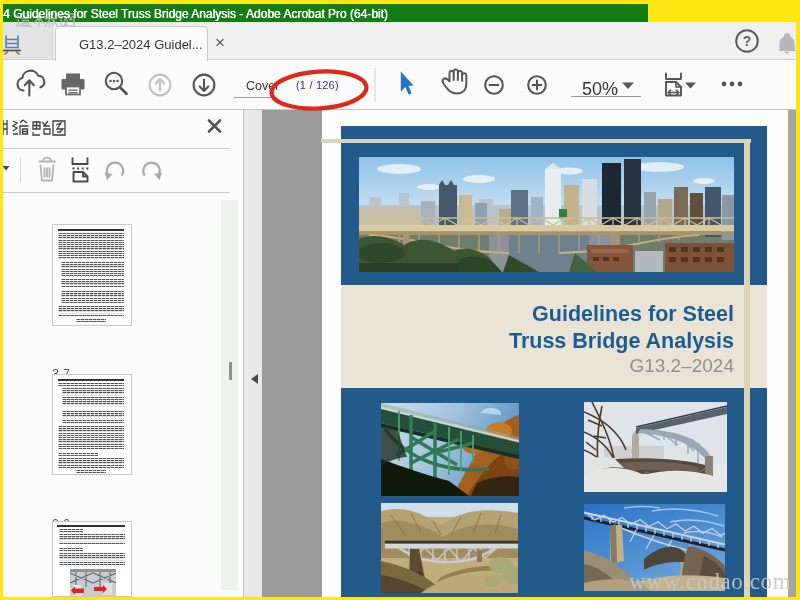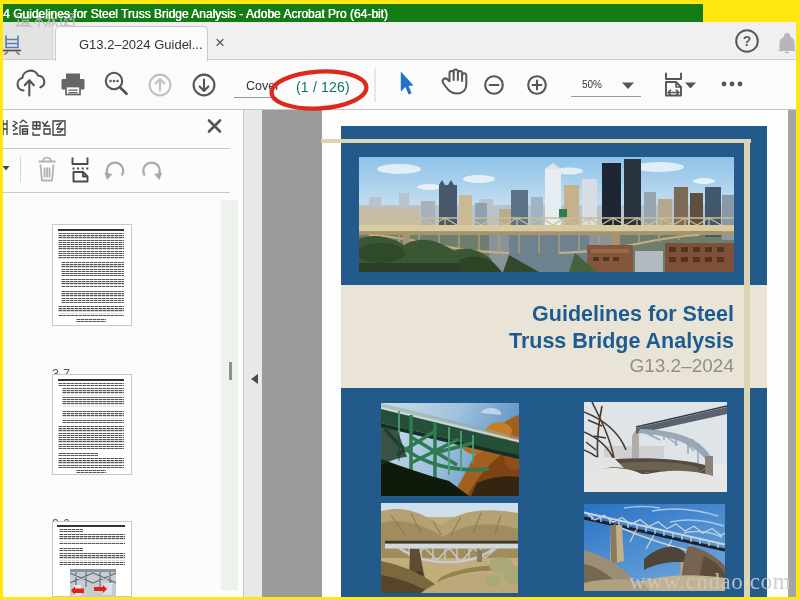--- a/index.html
+++ b/index.html
@@ -1,20 +1,20 @@
 <!DOCTYPE html>
 <html><head>
 <meta charset="utf-8">
 <style>
   html,body{margin:0;padding:0;}
   body{width:800px;height:600px;position:relative;overflow:hidden;
        font-family:"Liberation Sans",sans-serif;background:#ffe712;}
   .abs{position:absolute;}
   
-  #greenbar{left:3px;top:4px;width:700px;height:18px;background:#147c14;}
+  #greenbar{left:3px;top:4px;width:645px;height:18px;background:#147c14;}
   #titletext{left:0px;top:3px;z-index:6;color:#fff;font-size:12px;white-space:nowrap;}
   #tabbar{left:3px;top:22px;width:793px;height:38px;background:#f0f0f0;border-bottom:1px solid #cfcfcf;box-sizing:border-box;}
   #tooltab{left:3px;top:22px;width:50px;height:37px;background:#e3e3e3;border-right:1px solid #d5d5d5;box-sizing:border-box;}
   #doctab{left:55px;top:26px;width:153px;height:35px;z-index:4;background:#fbfbfb;border:1px solid #c9c9c9;border-bottom:none;border-radius:5px 5px 0 0;box-sizing:border-box;}
   #doctab .ttl{position:absolute;left:23px;top:10px;font-size:13px;color:#333;}
   #doctab .x{position:absolute;left:159px;top:6px;font-size:17px;color:#555;}
   #toolbar{left:3px;top:60px;width:793px;height:50px;background:#fbfbfb;border-bottom:1px solid #c6c6c6;box-sizing:border-box;}
   
   #panel{left:3px;top:110px;width:240px;height:487px;background:#fcfcfc;}
   #ptrack{left:221px;top:200px;width:17px;height:390px;background:#edf2ec;}
@@ -143,23 +143,23 @@
 
     <g fill="none" stroke="#575757" stroke-width="2" stroke-linecap="round" stroke-linejoin="round">
       <path d="M440.5,23.5 c-2.6,-3.4 1.2,-6.6 3.8,-4.2 l2.2,2 V13 a2.1,2.1 0 0 1 4.2,0 V11.6 a2.1,2.1 0 0 1 4.2,0 V13 a2.1,2.1 0 0 1 4.2,0 v2.4 a2.1,2.1 0 0 1 4.2,0 V24 c0,6.2 -3.8,9.6 -9.4,9.6 c-5.4,0 -8.6,-2.8 -13.4,-10.1 z"></path>
       <path d="M450.7,14 v6 M454.9,13 v7 M459.1,15 v6"></path>
     </g>
 
     <rect x="371.5" y="8" width="1" height="34" fill="#d2d2d2" stroke="none"></rect>
   </svg>
   <div class="abs" style="left:246px;top:79px;font-size:12.5px;color:#333;z-index:10;">Cover</div>
   <div class="abs" style="left:234px;top:97px;width:43px;height:1px;background:#9a9a9a;z-index:10;"></div>
-  <div class="abs" style="left:296px;top:79px;font-size:14px;color:#0f766e;letter-spacing:0.2px;z-index:10;">(1 / 126)</div>
+  <div class="abs" style="left:296px;top:79px;font-size:11px;color:#4c1d95;letter-spacing:0.2px;z-index:10;">(1 / 126)</div>
   <div class="abs" style="left:571px;top:96px;width:70px;height:1px;background:#9a9a9a;z-index:10;"></div>
-  <div class="abs" style="left:582px;top:79px;font-size:10px;color:#333;z-index:10;">50%</div>
+  <div class="abs" style="left:582px;top:79px;font-size:18px;color:#333;z-index:10;">50%</div>
   <svg class="abs" style="left:266px;top:65px;z-index:12;" width="106" height="47" viewBox="0 0 106 47">
     <ellipse cx="53" cy="25" rx="47.5" ry="18.5" transform="rotate(-3.5 53 25)" fill="none" stroke="#dc291b" stroke-width="4.2"></ellipse>
   </svg>
 
   <svg class="abs" style="left:734px;top:28px;z-index:10;" width="62" height="27" viewBox="0 0 62 27">
     <circle cx="13" cy="13" r="10.8" fill="none" stroke="#5a5a5a" stroke-width="2"></circle>
     <text x="13" y="17.6" font-size="14" font-weight="bold" fill="#5a5a5a" text-anchor="middle" font-family="Liberation Sans">?</text>
     <path d="M45.5,21.5 v-6.2 a7.2,7.2 0 0 1 4.5,-6.6 v-0.7 a3.1,3.1 0 0 1 6.2,0 v0.7 a7.2,7.2 0 0 1 4.5,6.6 v6.2 l1.6,1.6 H43.9 Z" fill="#b9b4bd"></path>
     <path d="M50.6,23.8 a2.5,2.5 0 0 0 4.8,0 z" fill="#b9b4bd"></path>
   </svg>

